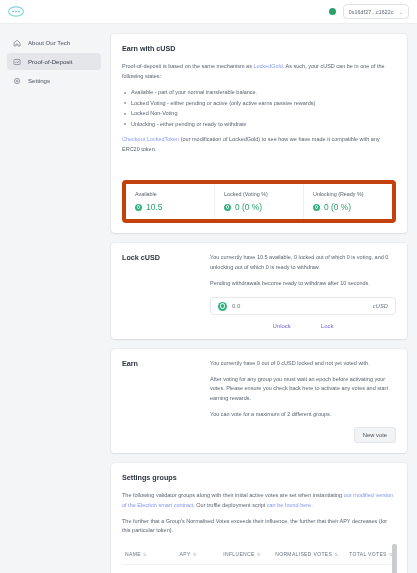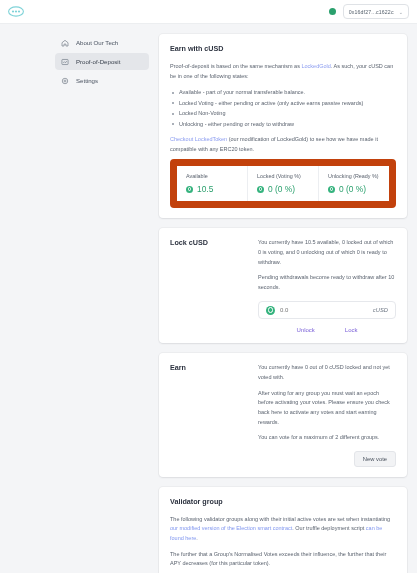--- a/index.html
+++ b/index.html
@@ -24,21 +24,21 @@
   .status-dot { width: 7px; height: 7px; border-radius: 50%; background: #2aa06d; }
   .addr-pill {
     display: flex; align-items: center; gap: 5px;
     border: 1px solid #dfe2e6; border-radius: 4px;
     background: #fff; height: 15px; padding: 0 5px;
     font-size: 5.2px; color: #55606c; letter-spacing: .15px;
   }
   .addr-pill .chev { font-size: 5px; color: #8a939d; }
 
   
-  .shell { display: flex; height: 549px; padding-left: 48px; }
+  .shell { display: flex; height: 549px; }
 
   
   .sidebar { width: 108px; background: #f4f5f7; padding: 10px 7px 0 7px; flex: 0 0 108px; }
   .nav-item {
     display: flex; align-items: center; gap: 7px;
     height: 17px; padding: 0 6px; border-radius: 4px;
     font-size: 6.1px; color: #4a5361; margin-bottom: 2px;
     cursor: default;
   }
   .nav-item.active { background: #e4e6ea; color: #39414d; }
@@ -64,22 +64,22 @@
     font-size: 5.5px; color: #5b636f; line-height: 1.9;
     padding-left: 9px; position: relative;
   }
   ul.states li:before {
     content: ""; position: absolute; left: 2px; top: 4.4px;
     width: 2px; height: 2px; border-radius: 50%; background: #8e96a2;
   }
 
   
   .stats {
-    display: flex; margin-top: 5px;
-    border: 7px solid #c2410c; border-radius: 4px; overflow: hidden;
+    display: flex; margin-top: 26px;
+    border: 4px solid #c2410c; border-radius: 4px; overflow: hidden;
   }
   .stat { flex: 1; padding: 7px 9px; }
   .stat + .stat { border-left: 1px solid #eceef1; }
   .stat-label { font-size: 5.4px; color: #5b636f; margin-bottom: 5px; }
   .stat-value {
     display: flex; align-items: center; gap: 4px;
     font-size: 8.4px; color: #2aa06d; font-weight: normal;
   }
   .coin {
     width: 7px; height: 7px; border-radius: 50%;
@@ -285,21 +285,21 @@
           <p class="body-text">After voting for any group you must wait an epoch before activating your votes. Please ensure you check back here to activate any votes and start earning rewards.</p>
           <p class="body-text">You can vote for a maximum of 2 different groups.</p>
           <div class="btn-row">
             <button class="btn">New vote</button>
           </div>
         </div>
       </div>
     </section>
 
     <section class="card">
-      <div class="card-title">Validator group</div>
+      <div class="card-title">Settings groups</div>
 
       <p class="body-text">
         <span>The following validator groups along with their initial active votes are set when instantiating </span><a class="link-blue" href="#">our modified version of the Election smart contract</a><span>. Our truffle deployment script </span><a class="link-blue" href="#">can be found here</a><span>.</span>
       </p>
       <p class="body-text">The further that a Group's Normalised Votes exceeds their influence, the further that their APY decreases (for this particular token).</p>
 
       <div class="table-wrap">
         <table>
           <thead>
             <tr>

